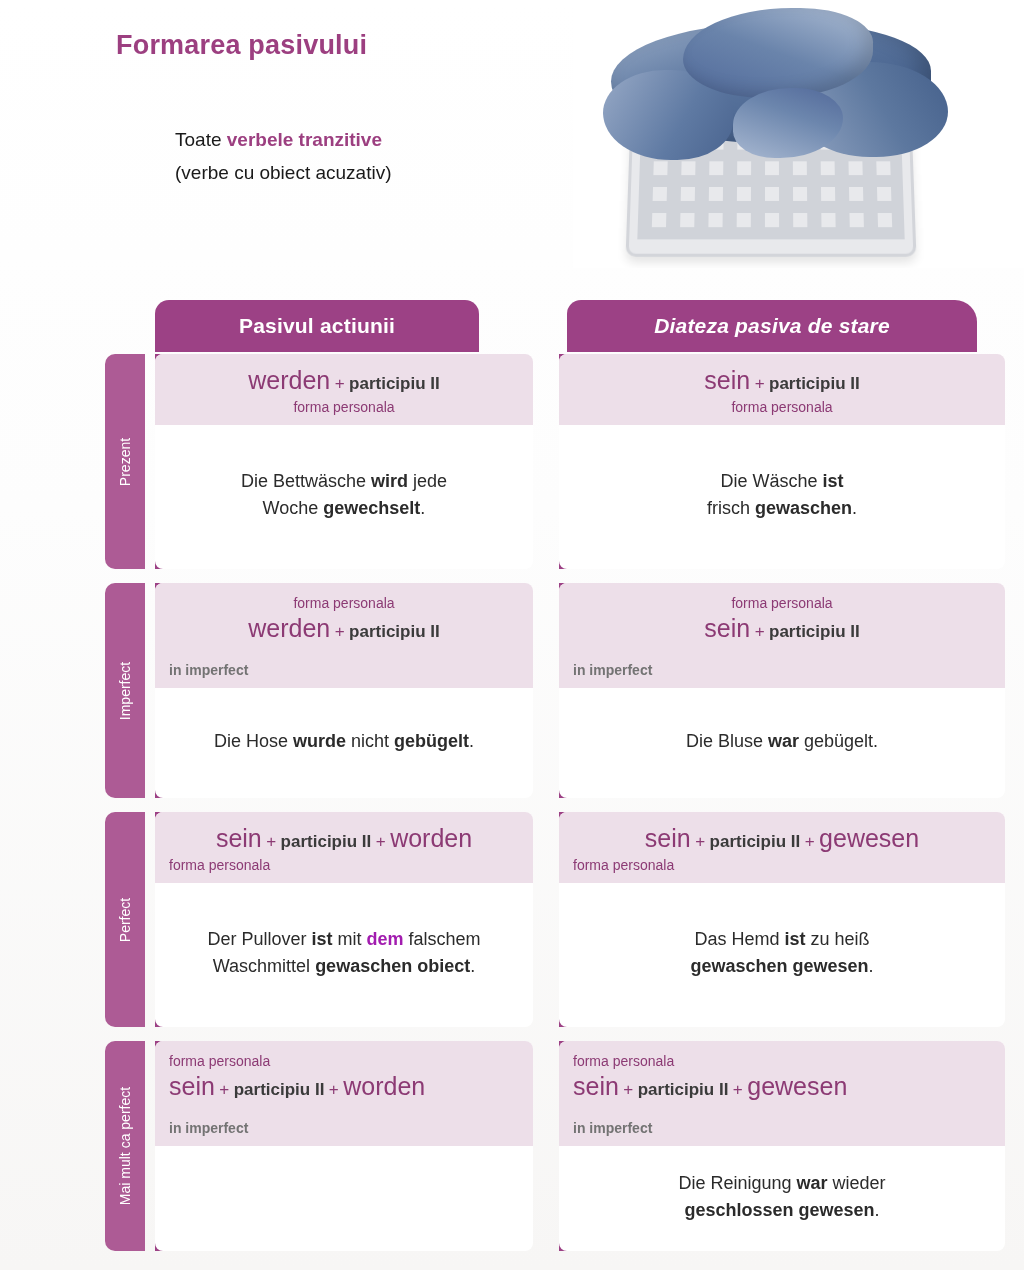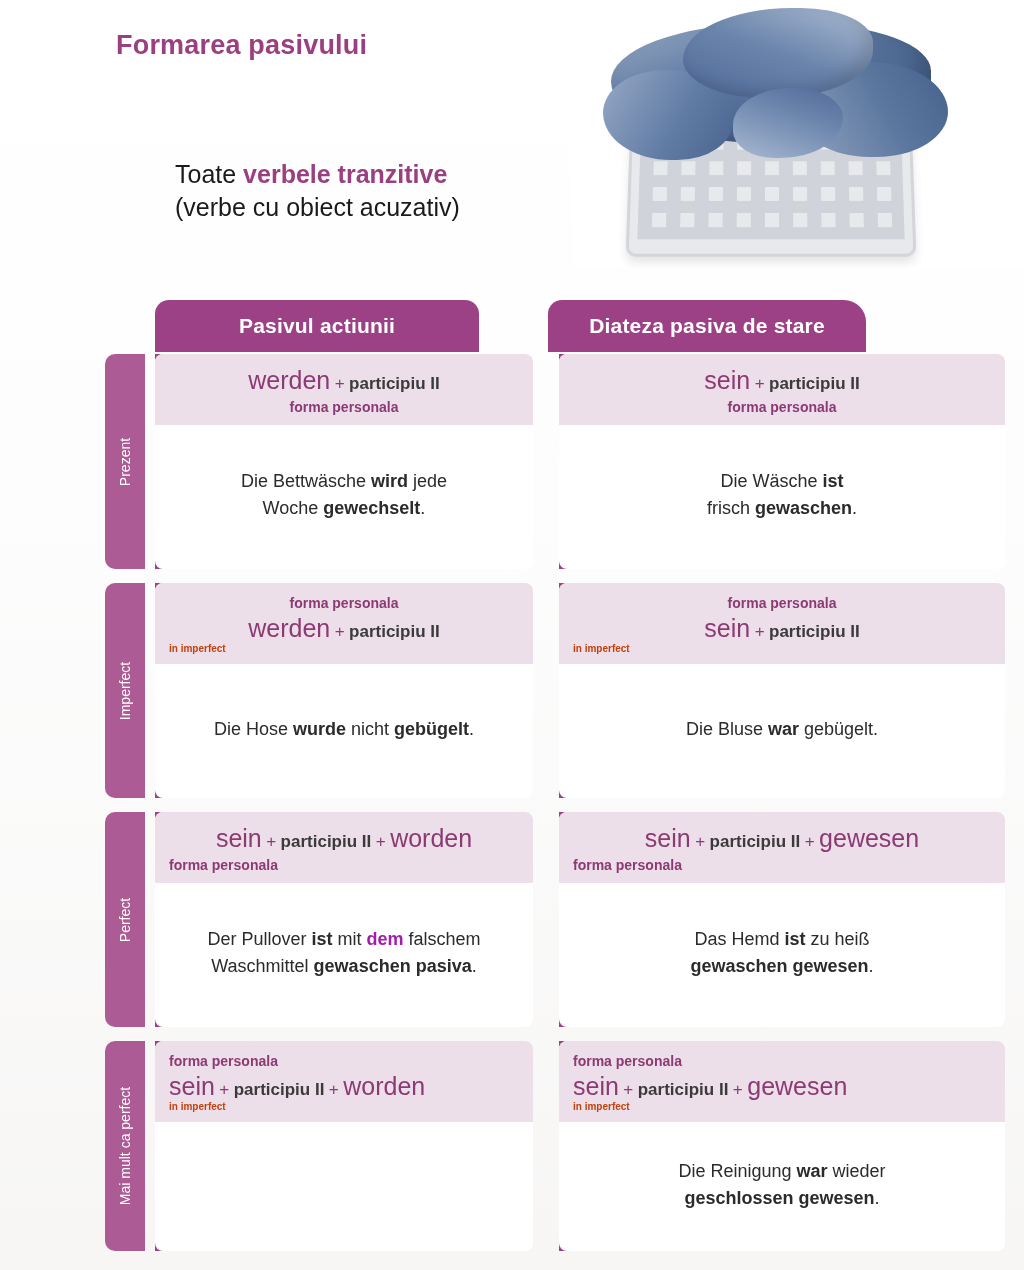--- a/index.html
+++ b/index.html
@@ -27,24 +27,23 @@
     top: 30px;
     font-size: 27px;
     font-weight: bold;
     color: #9c3f80;
     letter-spacing: 0.2px;
   }
   .intro {
     position: absolute;
     left: 175px;
     top: 123px;
-    font-size: 25px;
+    font-size: 19px;
     line-height: 33px;
     color: #1a1a1a;
-    margin-top: 35px;
   }
   .intro .accent {
     color: #9c3f80;
     font-weight: bold;
   }
   .intro .b { font-weight: bold; }
 
   
   .photo {
     position: absolute;
@@ -133,23 +132,24 @@
     align-items: center;
     justify-content: center;
     letter-spacing: .2px;
   }
   .col-head.a {
     left: 0;
     width: 324px;
     border-radius: 14px 14px 0 0;
   }
   .col-head.b {
-    left: 393px;
-    width: 318px;
+    left: 412px;
+    width: 410px;
     border-radius: 14px 22px 0 0;
+    font-style: italic;
   }
 
   .row {
     position: relative;
     margin-bottom: 14px;
     height: 215px;
   }
   .row:last-child { height: 210px; margin-bottom: 0; }
 
   .rowlabel {
@@ -206,34 +206,34 @@
     color: #8c3a74;
   }
   .formula .part {
     font-size: 17px;
     color: #3b3b3b;
     font-weight: bold;
   }
   .formula .pers {
     display: block;
     font-size: 14px;
-    font-weight: bold;
+    font-weight: normal;
     color: #8c3a74;
     margin-top: 4px;
   }
   .formula .pers.top {
     margin-top: 0;
     margin-bottom: 3px;
   }
   .formula .imp {
     display: block;
-    font-size: 10px;
+    font-size: 14px;
     font-weight: bold;
-    color: #c2410c;
-    margin-top: 0;
+    color: #737373;
+    margin-top: 19px;
   }
   .example {
     flex: 1;
     display: flex;
     align-items: center;
     justify-content: center;
     text-align: center;
     font-size: 18px;
     line-height: 27px;
     color: #2b2b2b;
@@ -364,21 +364,21 @@
           <span class="verb">sein</span>
           <span class="plus">+</span>
           <span class="part">participiu II</span>
           <span class="plus">+</span>
           <span class="verb">worden</span>
           <span class="pers" style="text-align:left">forma personala</span>
         </div>
         <div class="example">
           <div>
             <span>Der Pullover </span><b>ist</b><span> mit </span><span class="red">dem</span><span> falschem</span><br>
-            <span>Waschmittel </span><b>gewaschen pasiva</b><span>.</span>
+            <span>Waschmittel </span><b>gewaschen obiect</b><span>.</span>
           </div>
         </div>
       </div>
     </div>
 
     <div class="cell b">
       <div class="cell-inner">
         <div class="formula">
           <span class="verb">sein</span>
           <span class="plus">+</span>

